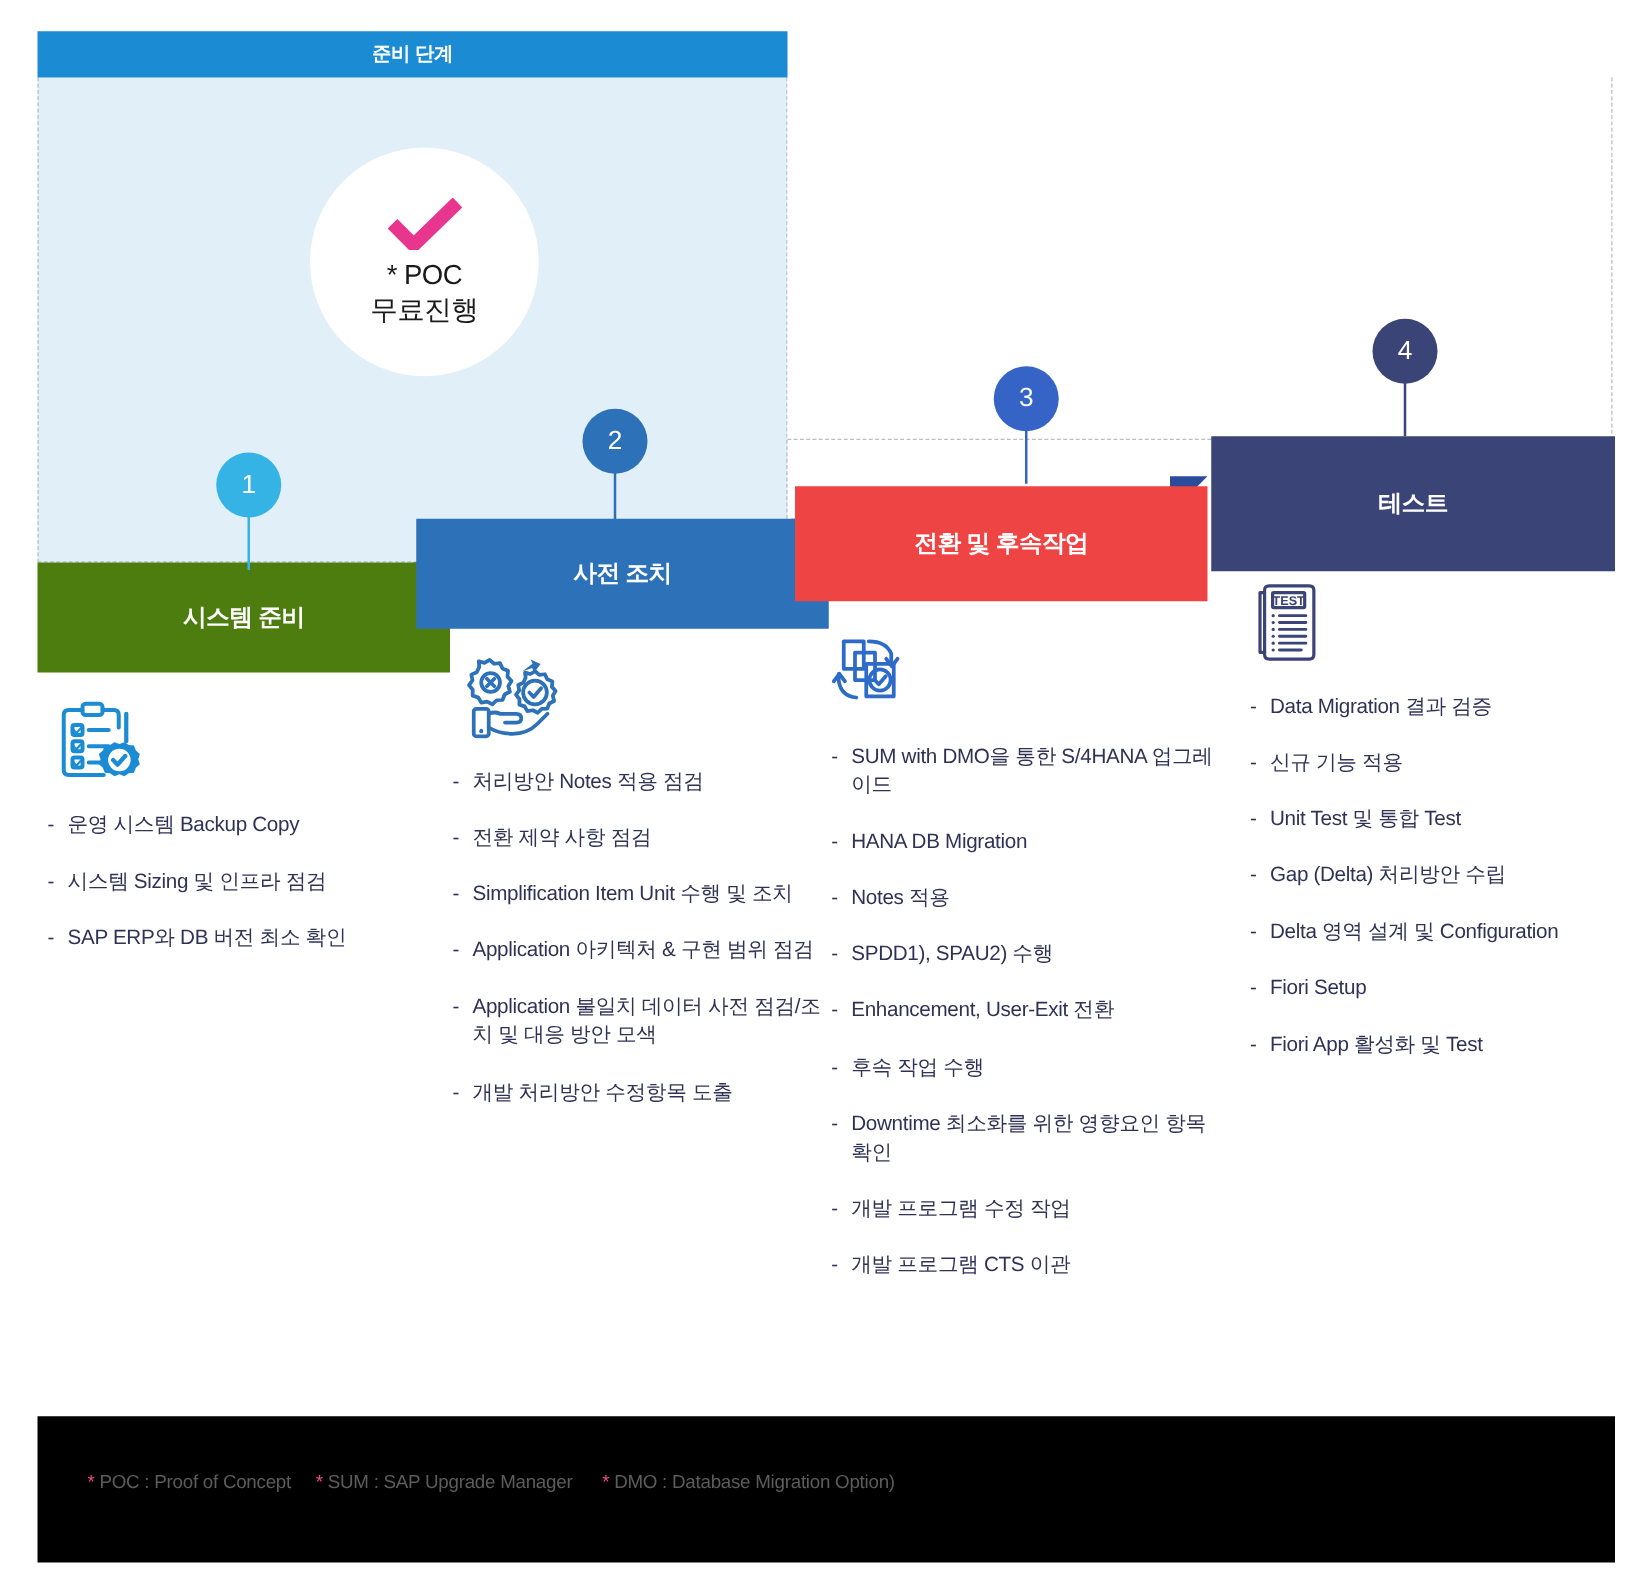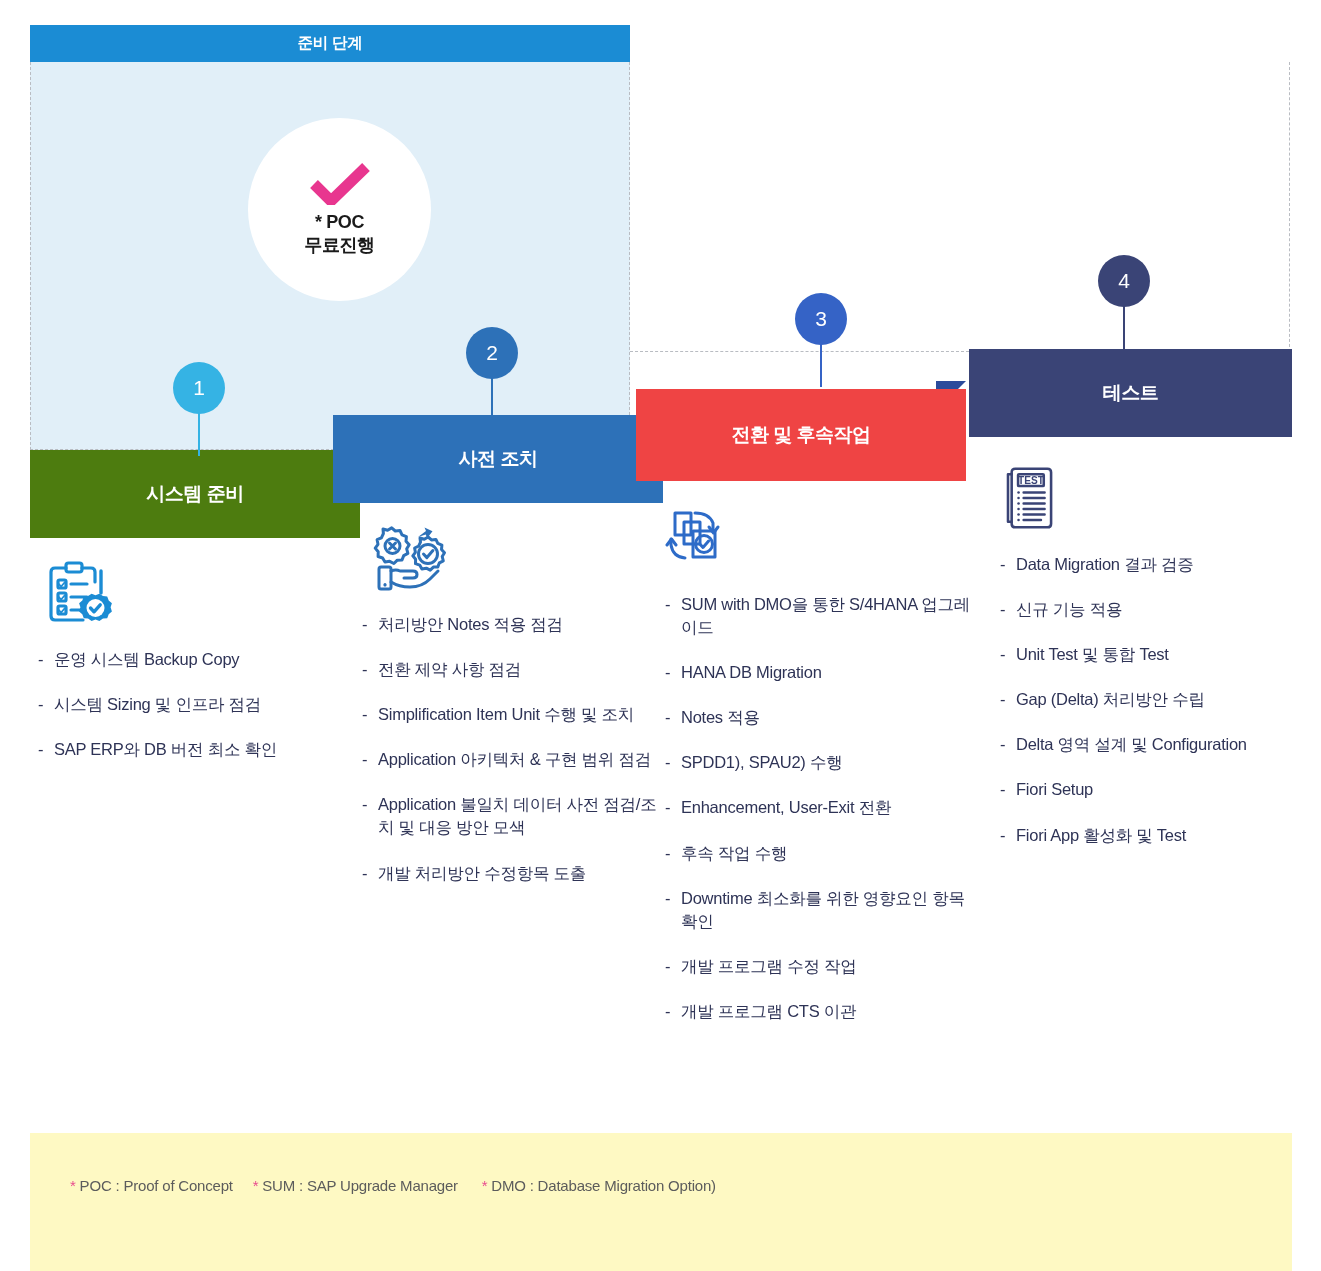--- a/index.html
+++ b/index.html
@@ -45,21 +45,21 @@
   
   .poc-circle {
     position: absolute; left: 248px; top: 118px;
     width: 183px; height: 183px; border-radius: 50%;
     background: #ffffff;
     display: flex; flex-direction: column; align-items: center; justify-content: center;
   }
   .poc-check { margin-bottom: 6px; }
   .poc-text {
     text-align: center; color: #1a1a1a;
-    font-size: 18px; font-weight: bold; line-height: 1.25;
+    font-size: 22px; font-weight: normal; line-height: 1.25;
     letter-spacing: -0.4px;
   }
 
   
   .step { position: absolute; }
 
   .step-num {
     position: absolute; width: 52px; height: 52px; border-radius: 50%;
     display: flex; align-items: center; justify-content: center;
     color: #ffffff; font-size: 21px; font-weight: normal;
@@ -88,22 +88,22 @@
     margin-bottom: 22px; letter-spacing: -0.25px;
   }
   .bullets li .dash {
     flex: 0 0 auto; width: 16px; color: #2E3356;
   }
   .bullets li .btext { flex: 1 1 auto; }
 
   
   .footnote-box {
     position: absolute; left: 30px; top: 1133px;
-    width: 1262px; height: 139px;
-    background: #fef9c3;
+    width: 1262px; height: 117px;
+    background: #000000;
     padding: 38px 0 0 40px;
   }
   .footnote-line {
     color: #5C5C5C; font-size: 15px; line-height: 1.95;
     letter-spacing: -0.2px; white-space: pre;
   }
   .ast { color: #E84B8F; }
 </style>
 </head>
 <body>
@@ -291,21 +291,21 @@
       <li>
           <span class="dash">-</span>
           <span class="btext">개발 프로그램 CTS 이관</span>
         </li>
     </ul>
   </div>
 
   <div class="step">
     <div class="step-num" style="left:1098px; top:255px; background:#3A4476;">4</div>
     <div class="step-stem" style="left:1123px; top:305px; height:44px; background:#3A4476;"></div>
-    <div class="step-banner" style="left:969px; top:349px; width:323px; height:88px; background:#3A4476;">
+    <div class="step-banner" style="left:969px; top:349px; width:323px; height:108px; background:#3A4476;">
       <span class="step-title">테스트</span>
     </div>
   </div>
 
   <div class="col" style="left:1000px; top:465px; width:300px;">
     <svg class="col-icon" width="60" height="72" viewBox="0 0 60 72">
       <g fill="none" stroke="#3A4476" stroke-width="2.8" stroke-linecap="round" stroke-linejoin="round">
         <path d="M14,4 L49,4 Q53,4 53,8 L53,64 Q53,68 49,68 L14,68 Q10,68 10,64 L10,8 Q10,4 14,4 Z"></path>
         <path d="M10,10 L6,10 L6,62 L10,62"></path>
         <rect x="17" y="10" width="28" height="13" rx="1"></rect>

